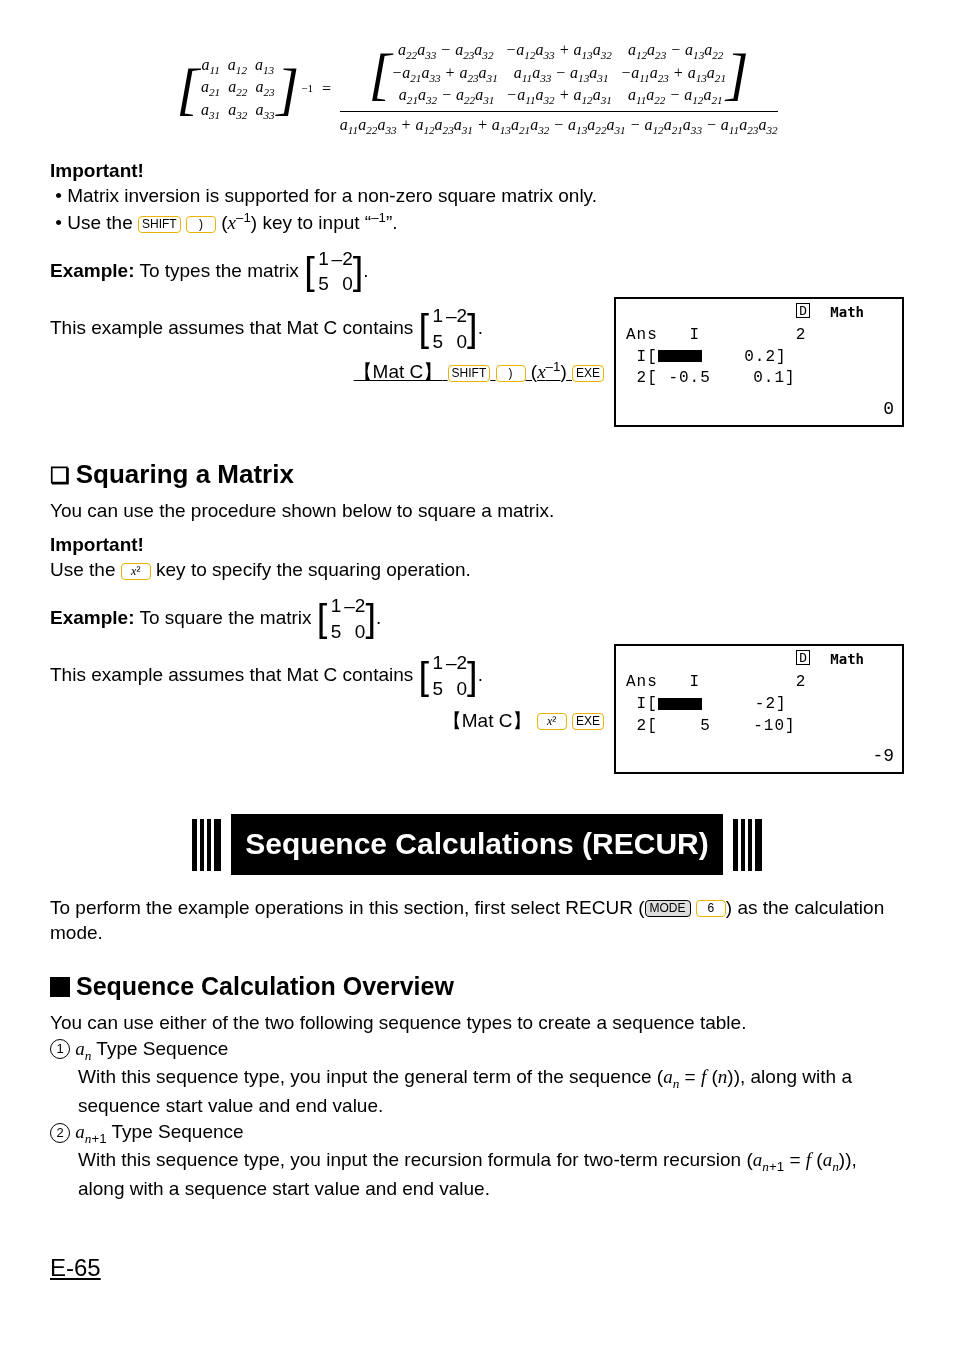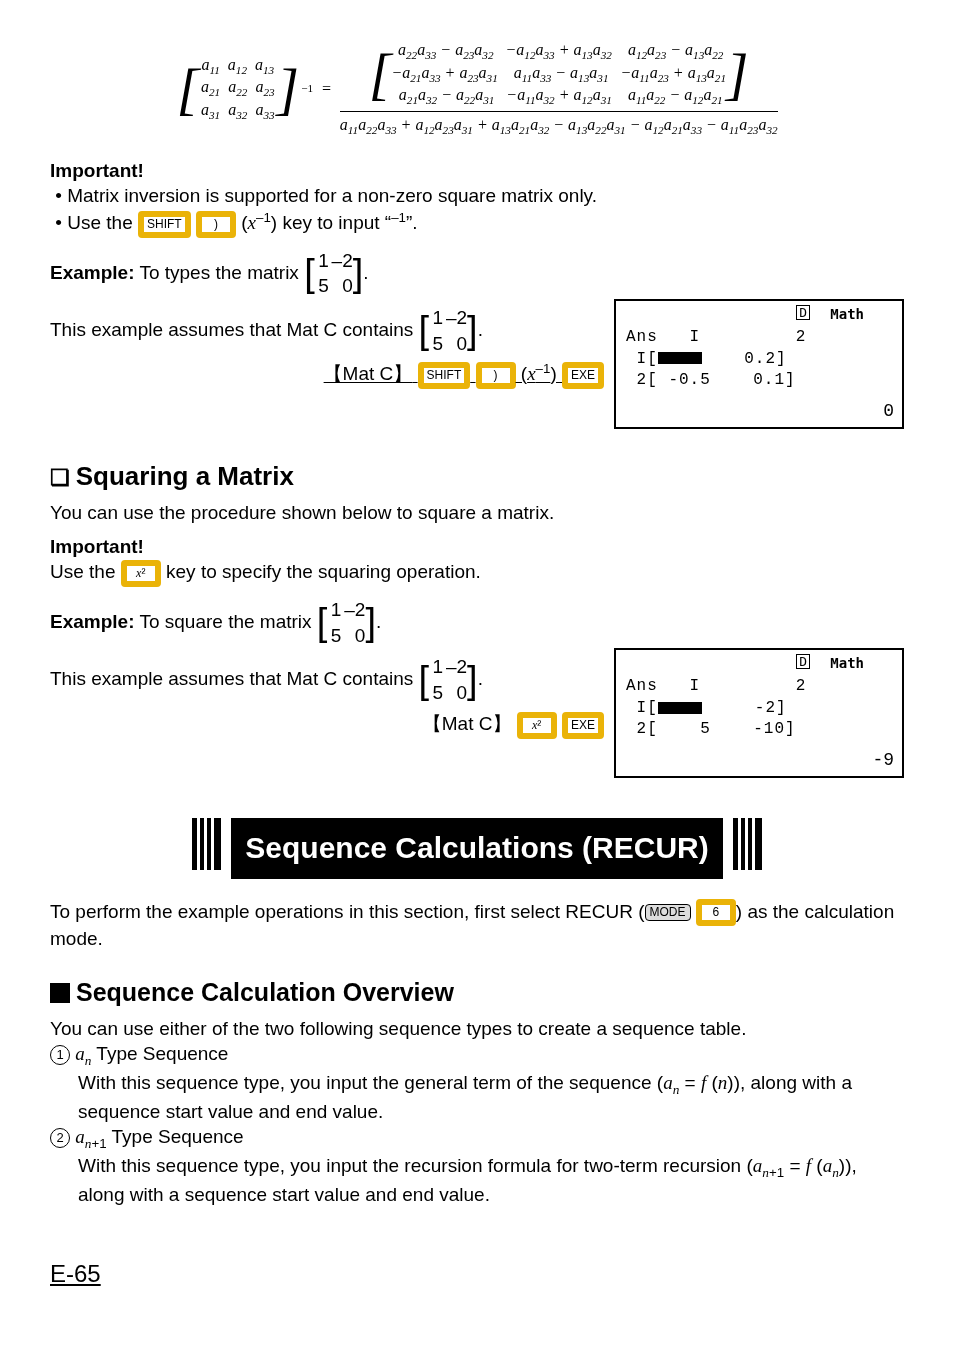--- a/index.html
+++ b/index.html
@@ -17,21 +17,21 @@
     font-family: 'Times New Roman', serif;
     font-style: italic;
     font-size: 17px;
     margin-bottom: 20px;
   }
   .bold {
     font-weight: bold;
   }
   .key {
     display: inline-block;
-    border: 6px solid #eab308;
+    border: 1px solid #eab308;
     border-radius: 4px;
     font-size: 12px;
     padding: 1px 3px;
     font-family: Arial, sans-serif;
     font-style: normal;
     font-weight: normal;
     vertical-align: middle;
     line-height: 1.1;
     min-width: 22px;
     text-align: center;
@@ -105,21 +105,21 @@
     margin: 30px 0 6px 0;
   }
   .diamond {
     font-size: 22px;
     margin-right: 6px;
     vertical-align: baseline;
   }
 
   .banner {
     display: flex;
-    align-items: flex-start;
+    align-items: center;
     margin: 40px auto 20px auto;
     gap: 10px;
     justify-content: center;
   }
   .barcodes {
     display: flex;
     gap: 3px;
     align-items: center;
   }
   .barcodes div {

